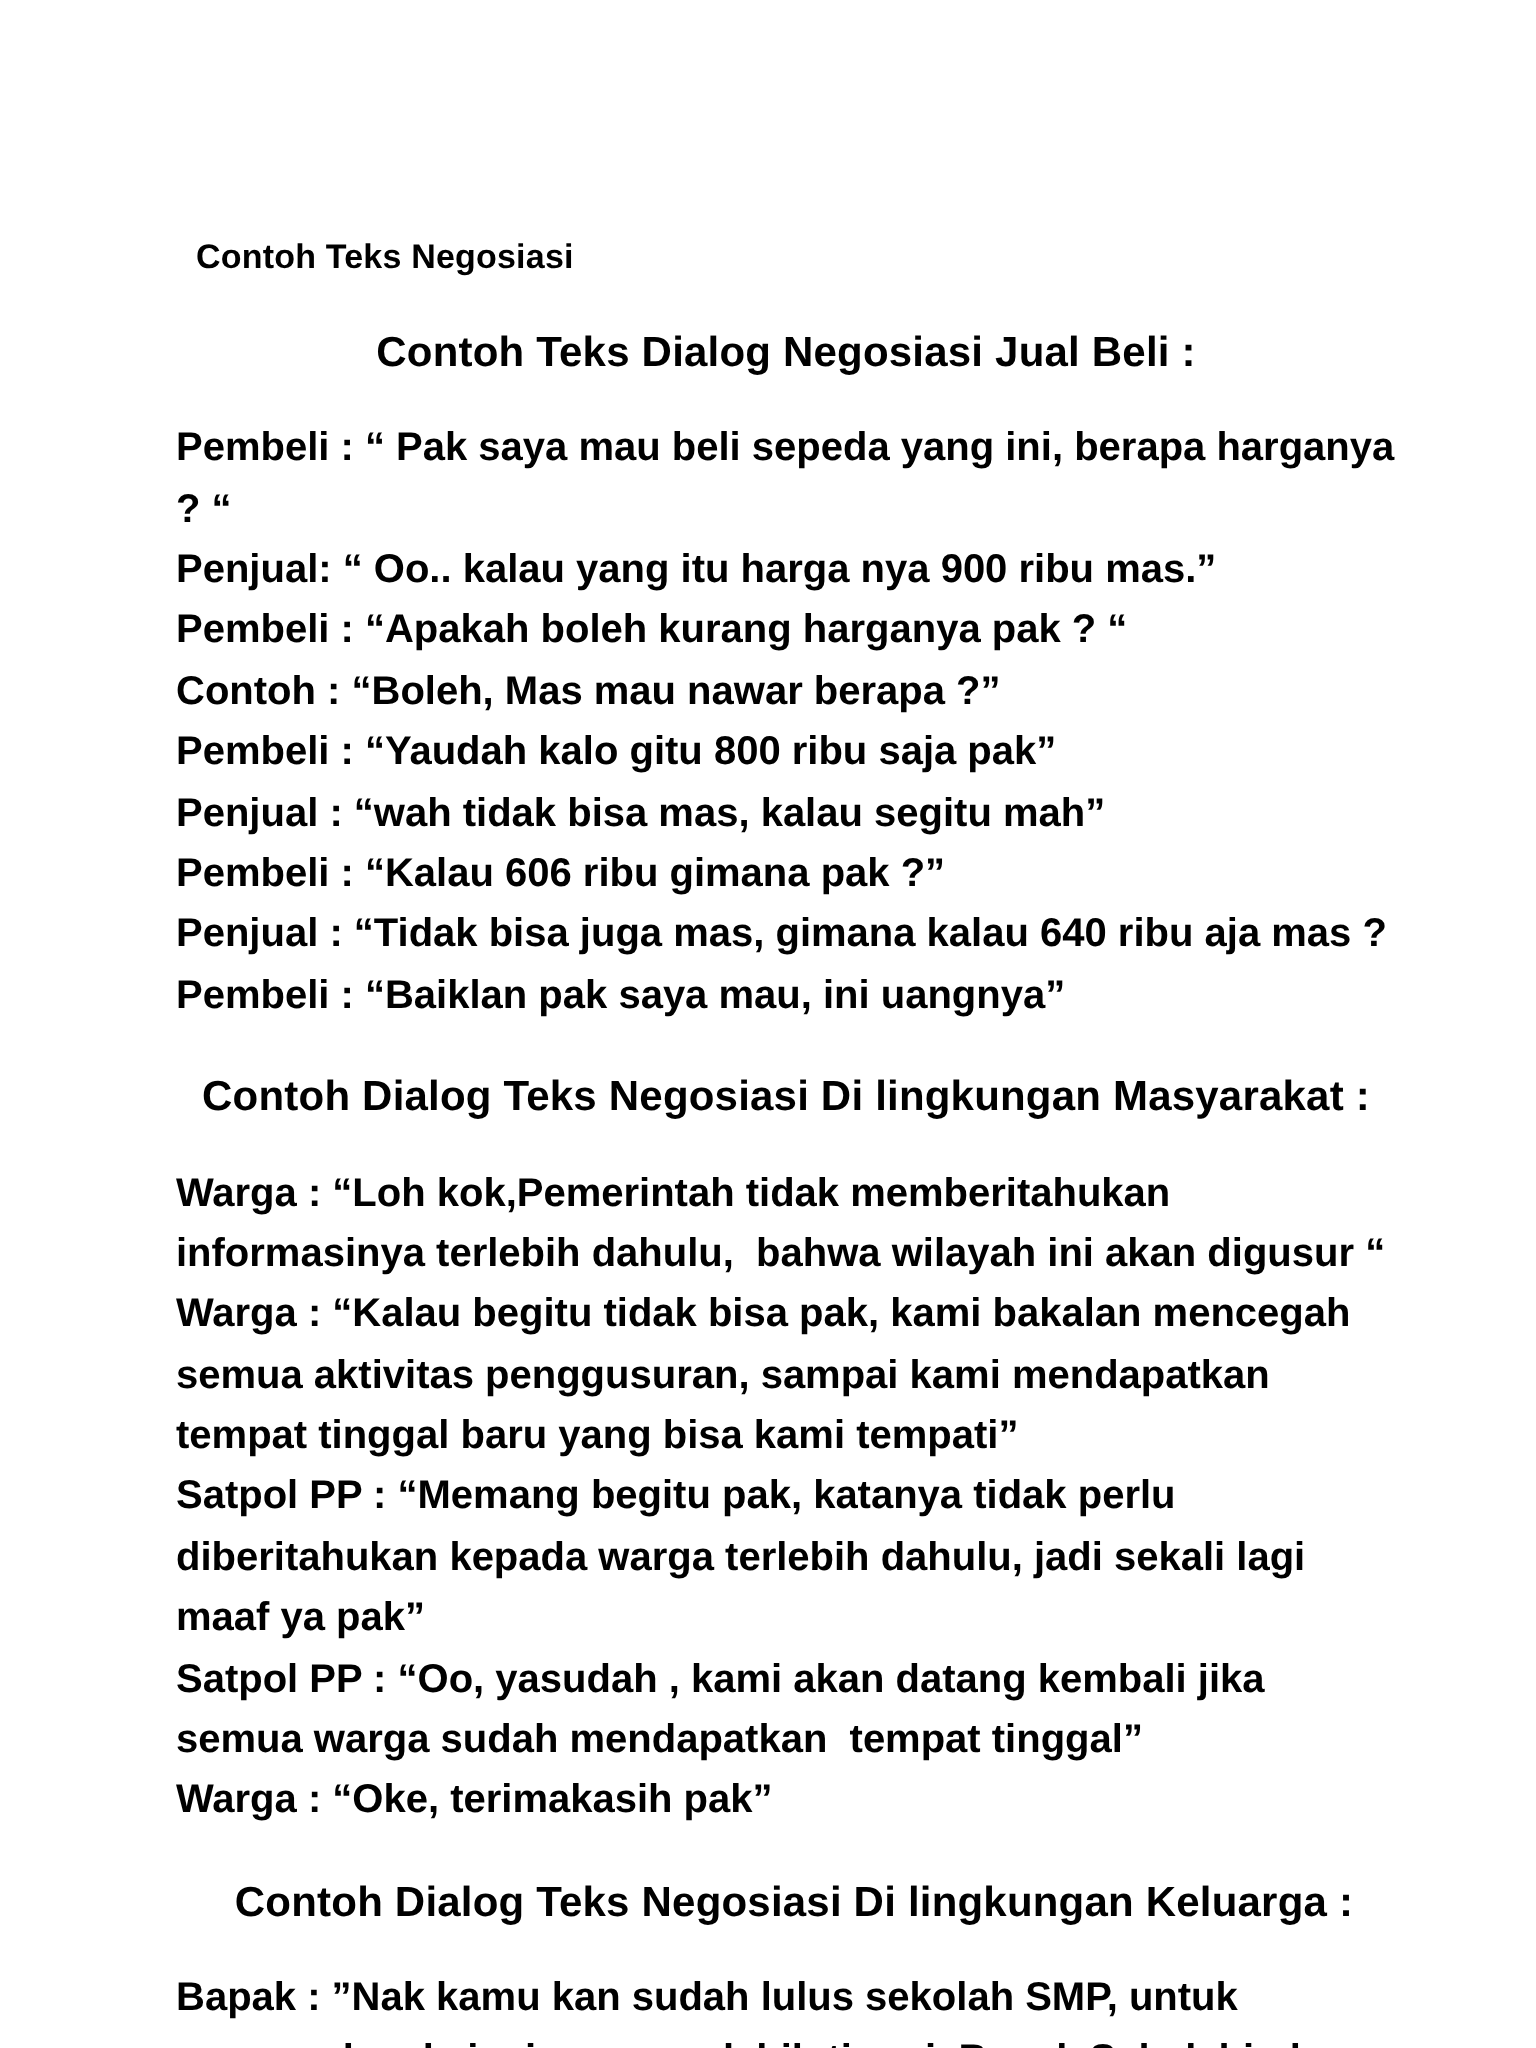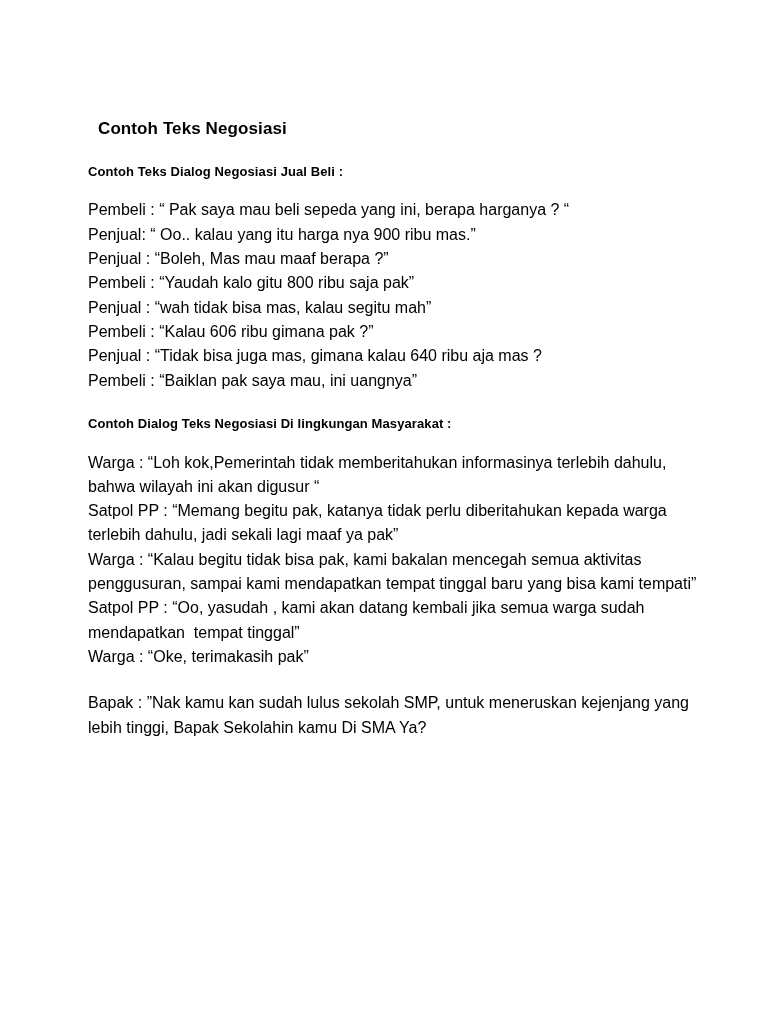--- a/index.html
+++ b/index.html
@@ -22,64 +22,68 @@
     background: #ffffff;
   }
   .doc-title {
     font-size: 17px;
     font-weight: bold;
     line-height: 1.35;
     margin: 0 0 22px 10px;
     letter-spacing: 0.1px;
   }
   .section-heading {
-    font-size: 13px;
+    font-size: 21px;
     font-weight: bold;
     line-height: 1.35;
     margin: 0 0 18px 0;
     letter-spacing: 0.1px;
+    text-align: center;
   }
   .section-heading.indented {
     margin-left: 8px;
   }
   .block {
     margin: 0 0 22px 0;
   }
   .line {
-    font-size: 16px;
+    font-size: 20px;
     line-height: 1.52;
     margin: 0;
     white-space: pre-wrap;
+    font-weight: bold;
   }
 </style>
 </head>
 <body>
 
 <div class="page">
 
   <h1 class="doc-title">Contoh Teks Negosiasi</h1>
 
   <h2 class="section-heading">Contoh Teks Dialog Negosiasi Jual Beli :</h2>
   <div class="block">
     <p class="line">Pembeli : “ Pak saya mau beli sepeda yang ini, berapa harganya ? “</p>
     <p class="line">Penjual: “ Oo.. kalau yang itu harga nya 900 ribu mas.”</p>
-    <p class="line">Penjual : “Boleh, Mas mau maaf berapa ?”</p>
+    <p class="line">Pembeli : “Apakah boleh kurang harganya pak ? “</p>
+    <p class="line">Contoh : “Boleh, Mas mau nawar berapa ?”</p>
     <p class="line">Pembeli : “Yaudah kalo gitu 800 ribu saja pak”</p>
     <p class="line">Penjual : “wah tidak bisa mas, kalau segitu mah”</p>
     <p class="line">Pembeli : “Kalau 606 ribu gimana pak ?”</p>
     <p class="line">Penjual : “Tidak bisa juga mas, gimana kalau 640 ribu aja mas ?</p>
     <p class="line">Pembeli : “Baiklan pak saya mau, ini uangnya”</p>
   </div>
 
   <h2 class="section-heading">Contoh Dialog Teks Negosiasi Di lingkungan Masyarakat :</h2>
   <div class="block">
     <p class="line">Warga : “Loh kok,Pemerintah tidak memberitahukan informasinya terlebih dahulu,  bahwa wilayah ini akan digusur “</p>
+    <p class="line">Warga : “Kalau begitu tidak bisa pak, kami bakalan mencegah semua aktivitas penggusuran, sampai kami mendapatkan tempat tinggal baru yang bisa kami tempati”</p>
     <p class="line">Satpol PP : “Memang begitu pak, katanya tidak perlu diberitahukan kepada warga terlebih dahulu, jadi sekali lagi maaf ya pak”</p>
-    <p class="line">Warga : “Kalau begitu tidak bisa pak, kami bakalan mencegah semua aktivitas penggusuran, sampai kami mendapatkan tempat tinggal baru yang bisa kami tempati”</p>
     <p class="line">Satpol PP : “Oo, yasudah , kami akan datang kembali jika semua warga sudah mendapatkan  tempat tinggal”</p>
     <p class="line">Warga : “Oke, terimakasih pak”</p>
   </div>
 
+  <h2 class="section-heading indented">Contoh Dialog Teks Negosiasi Di lingkungan Keluarga :</h2>
   <div class="block">
     <p class="line">Bapak : ”Nak kamu kan sudah lulus sekolah SMP, untuk meneruskan kejenjang yang lebih tinggi, Bapak Sekolahin kamu Di SMA Ya?</p>
   </div>
 
 </div>
 
 </body></html>

